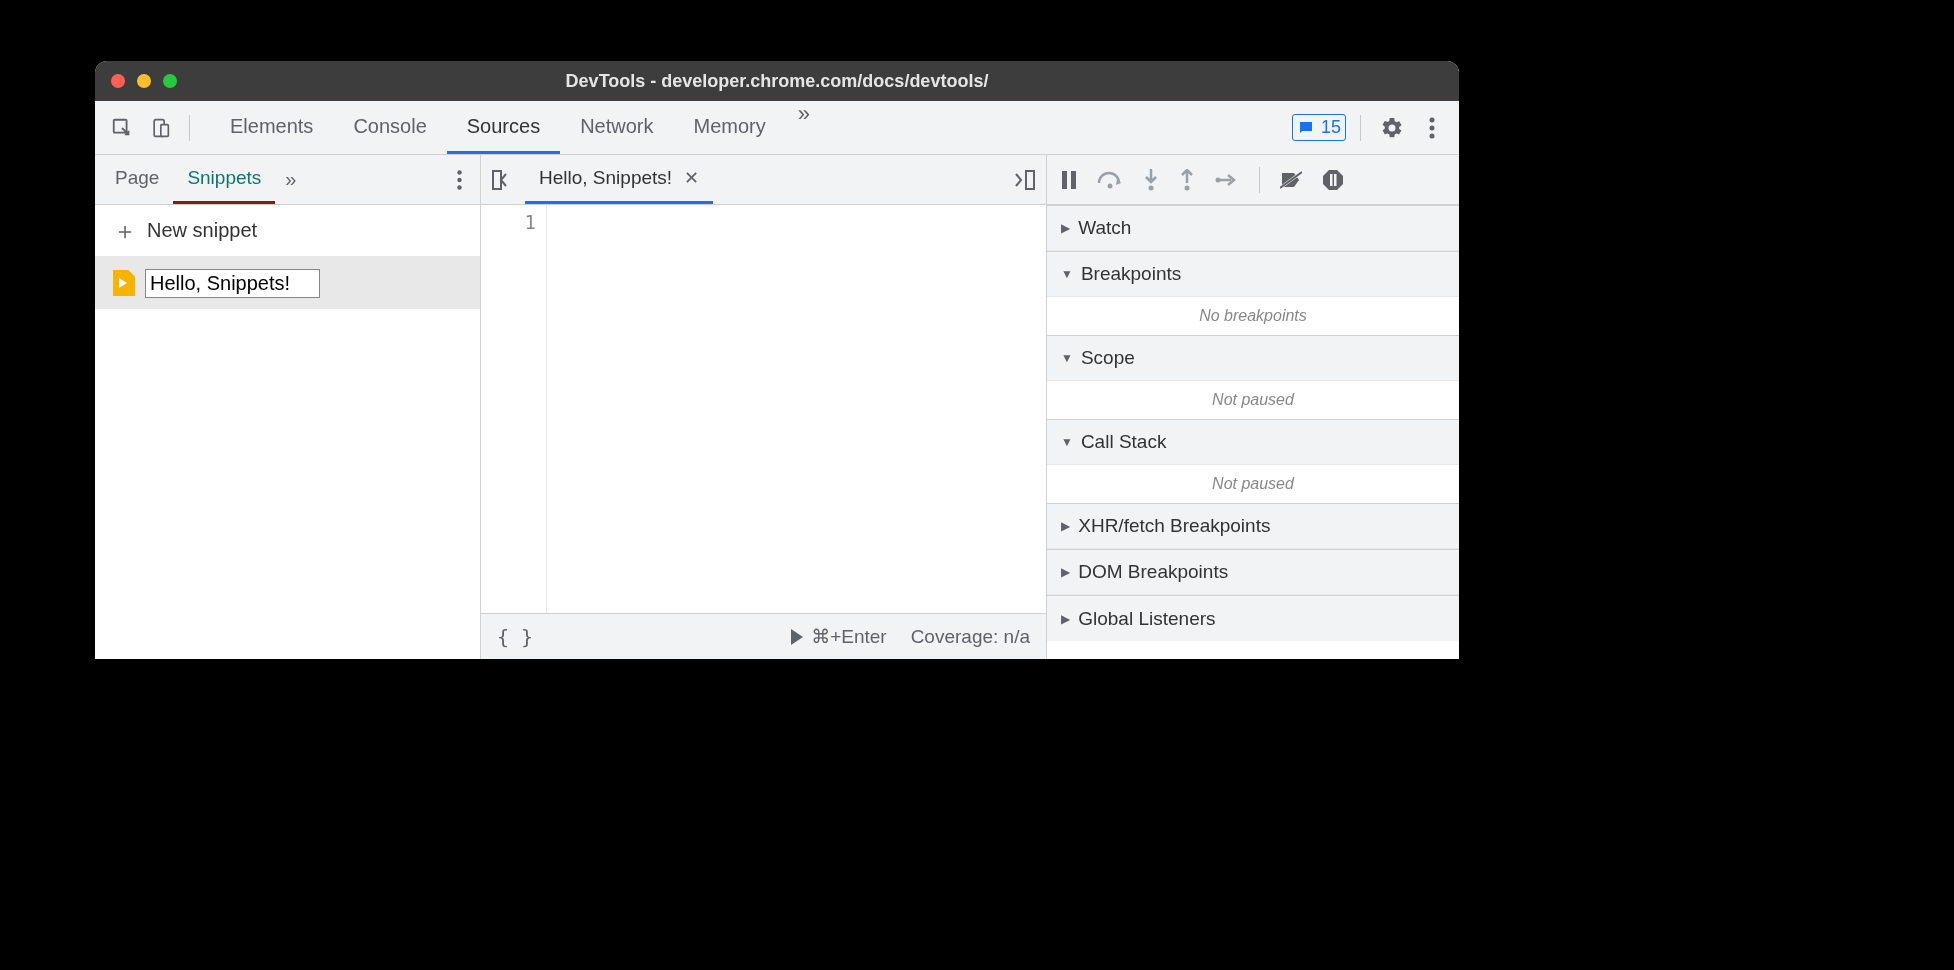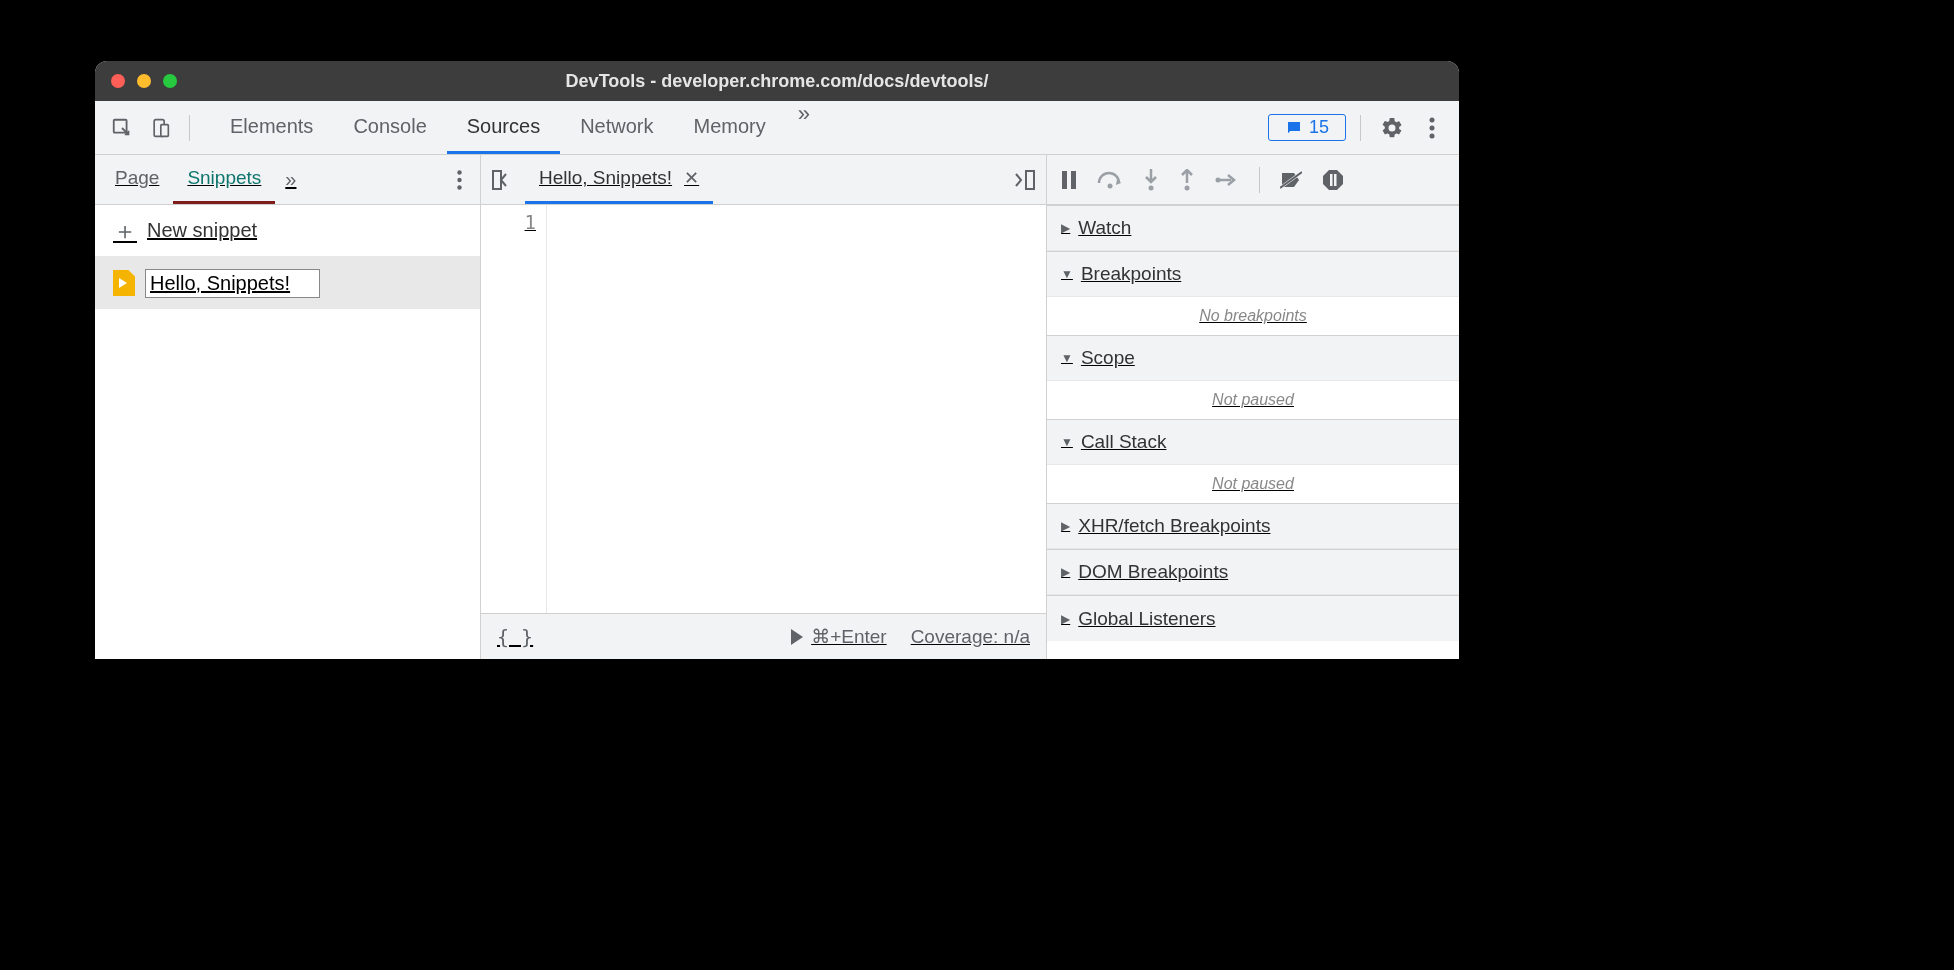--- a/index.html
+++ b/index.html
@@ -69,28 +69,28 @@
     border-bottom: 3px solid transparent;
     position: relative;
   }
   .tab.active { color: #333; border-bottom: 3px solid #1a73e8; }
   .chevrons { color: #5f6368; font-size: 22px; padding: 0 12px; cursor: pointer; }
   .tb-right { margin-left: auto; display: flex; align-items: center; gap: 6px; }
   .badge {
     display: flex; align-items: center; gap: 6px;
     border: 1.5px solid #1a73e8;
     border-radius: 3px;
-    padding: 2px 16px;
+    padding: 2px 4px;
     color: #1a73e8;
     font-size: 18px;
     cursor: pointer;
   }
   .gear, .kebab { width: 34px; height: 34px; display:flex;align-items:center;justify-content:center;color:#5f6368;cursor:pointer;}
 
-  .body { display: flex; height: calc(100% - 94px); text-decoration: underline; }
+  .body { display: flex; height: calc(100% - 94px); }
 
   
   .sidebar { width: 386px; border-right: 1px solid #d0d0d0; display:flex; flex-direction:column; background:#fff;}
   .sidebar-tabs { height: 50px; display:flex; align-items:center; background:#f1f3f4; border-bottom:1px solid #d0d0d0; padding: 0 6px;}
   .sb-tab { padding: 0 14px; height:100%; display:flex; align-items:center; font-size:19px; color:#5f6368; cursor:pointer; border-bottom: 3px solid transparent;}
   .sb-tab.active { color:#0f766e; border-bottom: 3px solid #7f1d1d;}
   .sb-more { color:#5f6368; padding:0 10px; cursor:pointer; font-size:20px;}
   .sb-kebab { margin-left:auto; color:#5f6368; width:30px; display:flex;justify-content:center;cursor:pointer;font-size:22px;}
   .new-snippet { height:52px; display:flex; align-items:center; padding:0 18px; font-size:20px; color:#333; cursor:pointer; gap:10px; border-bottom:1px solid #e8e8e8;}
   .plus { font-size:24px; color:#5f6368; font-weight:300;}

